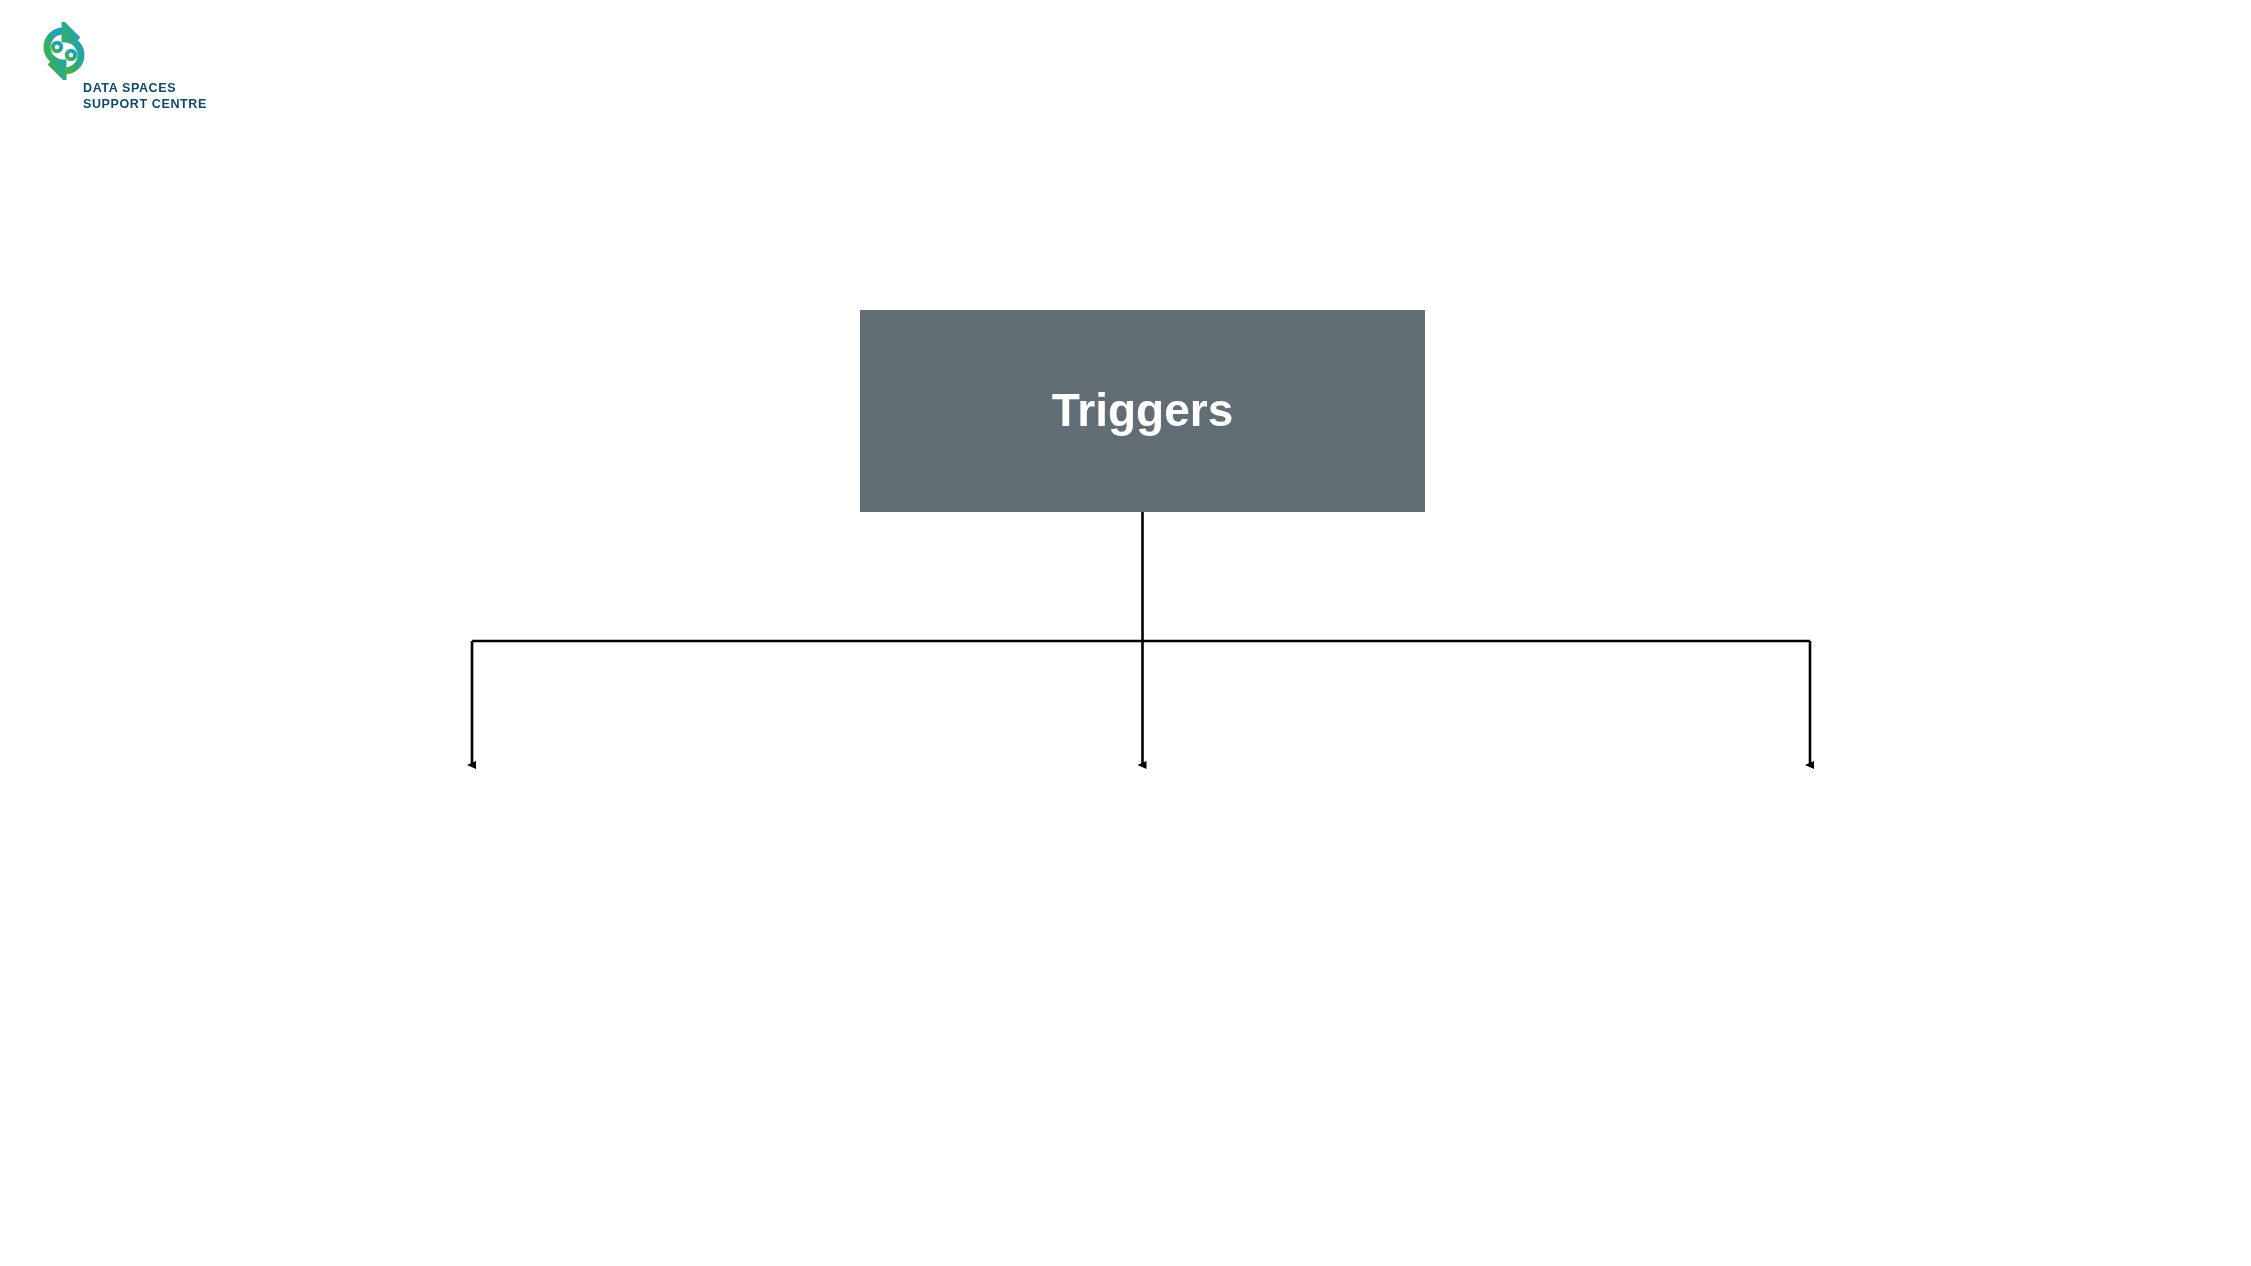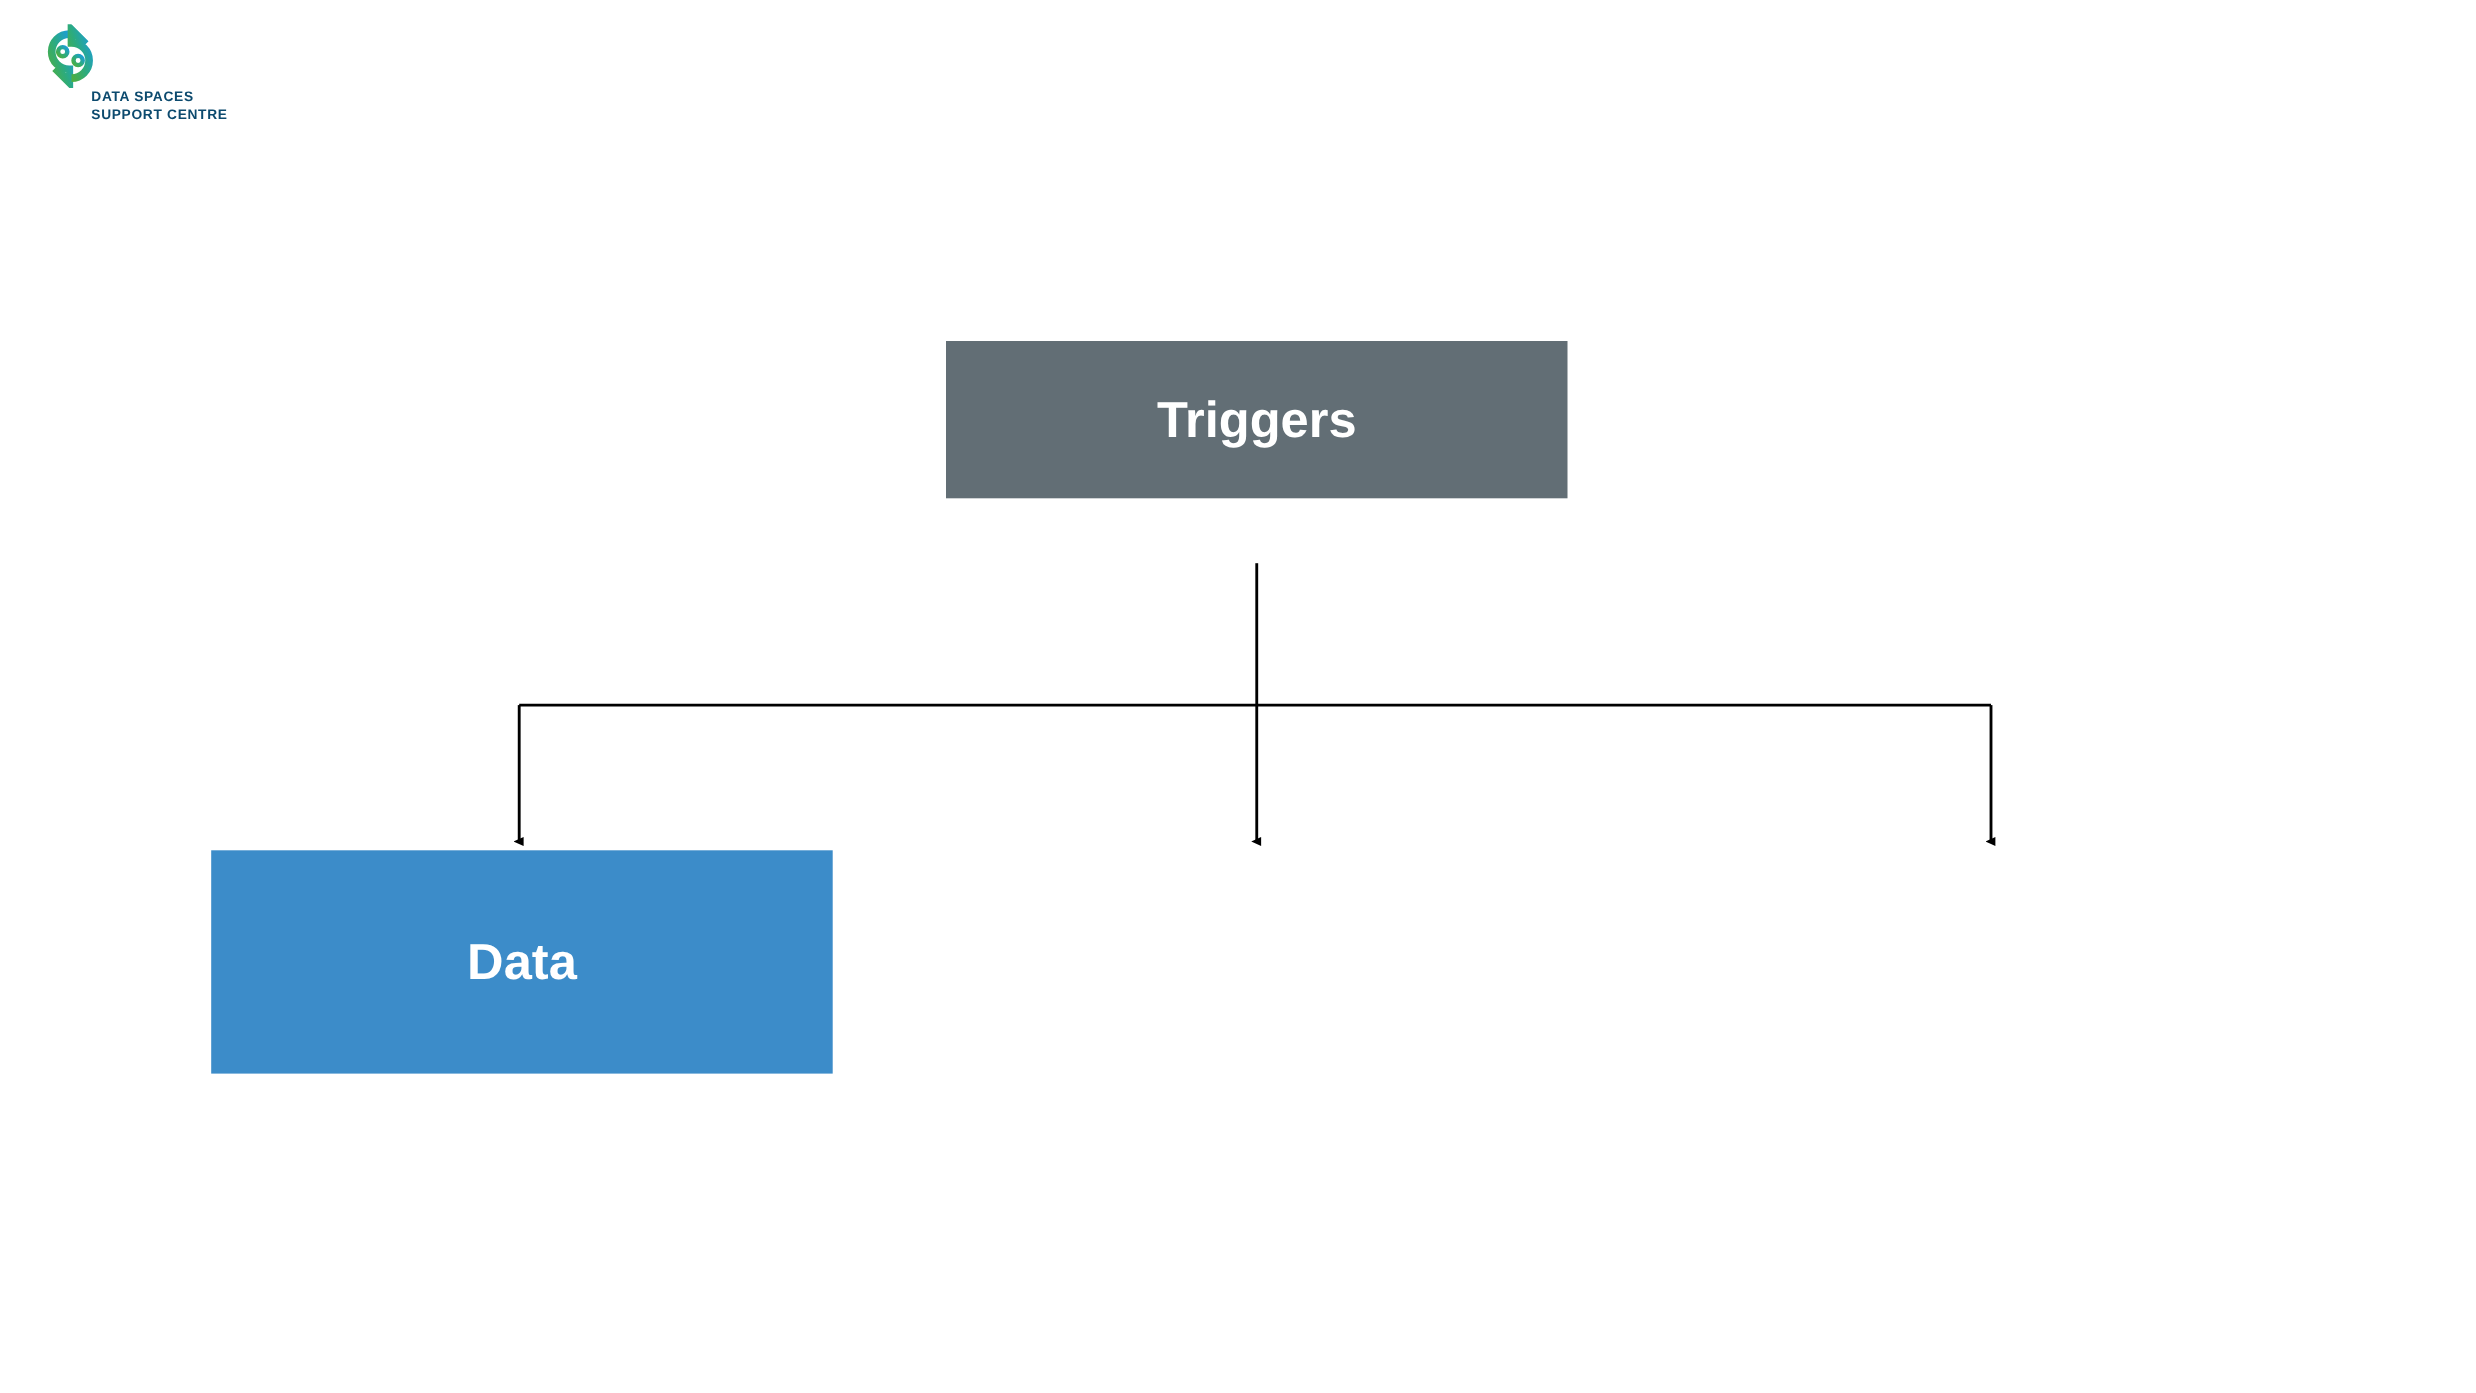--- a/index.html
+++ b/index.html
@@ -70,21 +70,21 @@
     font-family: "Liberation Sans", sans-serif;
     font-weight: bold;
     line-height: 1.16;
     padding: 6px 14px;
   }
 
   .node-triggers {
     left: 860px;
     top: 310px;
     width: 565px;
-    height: 143px;
+    height: 202px;
     background: #626e75;
     font-size: 46px;
   }
 
   .node-data {
     left: 192px;
     top: 773px;
     width: 565px;
     height: 203px;
     background: #3c8cc9;
@@ -154,19 +154,16 @@
 
     <path d="M1142.5,641 L1142.5,765" stroke="#000000" stroke-width="2.6" fill="none" marker-end="url(#arrowHead)"></path>
 
     <path d="M1810,641 L1810,765" stroke="#000000" stroke-width="2.6" fill="none" marker-end="url(#arrowHead)"></path>
   </svg>
 
   <div class="node node-triggers">
     <span class="node-label">Triggers</span>
   </div>
 
-  <div class="node node-data">
-    <span class="node-label">Data</span>
-  </div>
 
 
 
 </div>
 
 </body></html>

